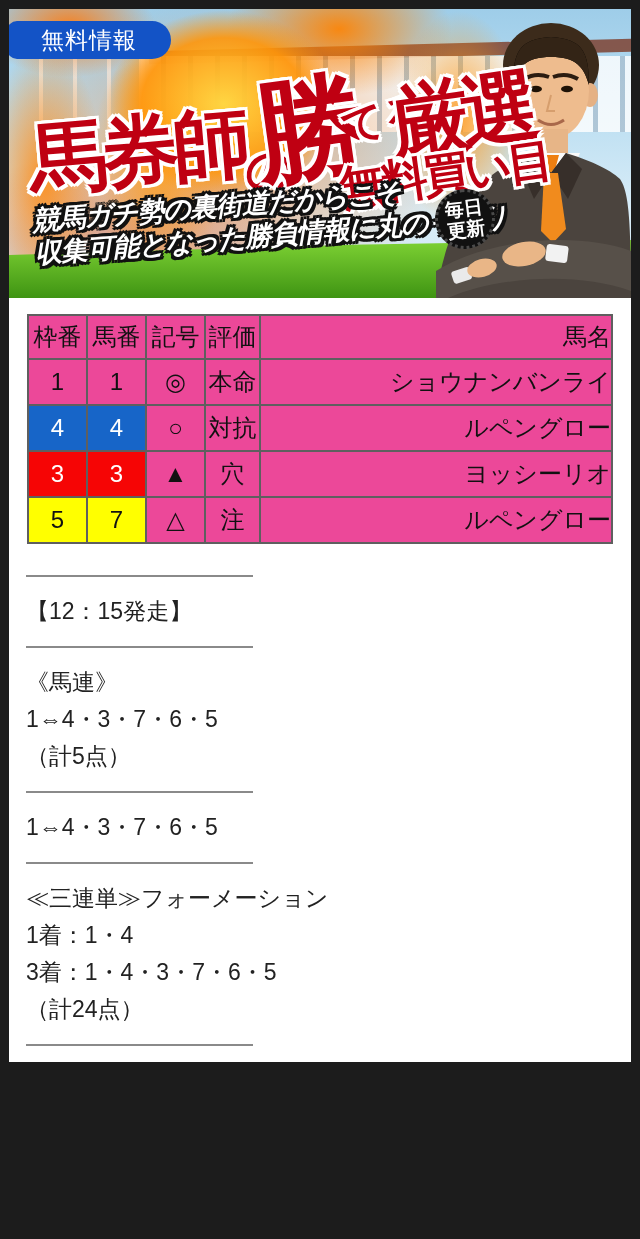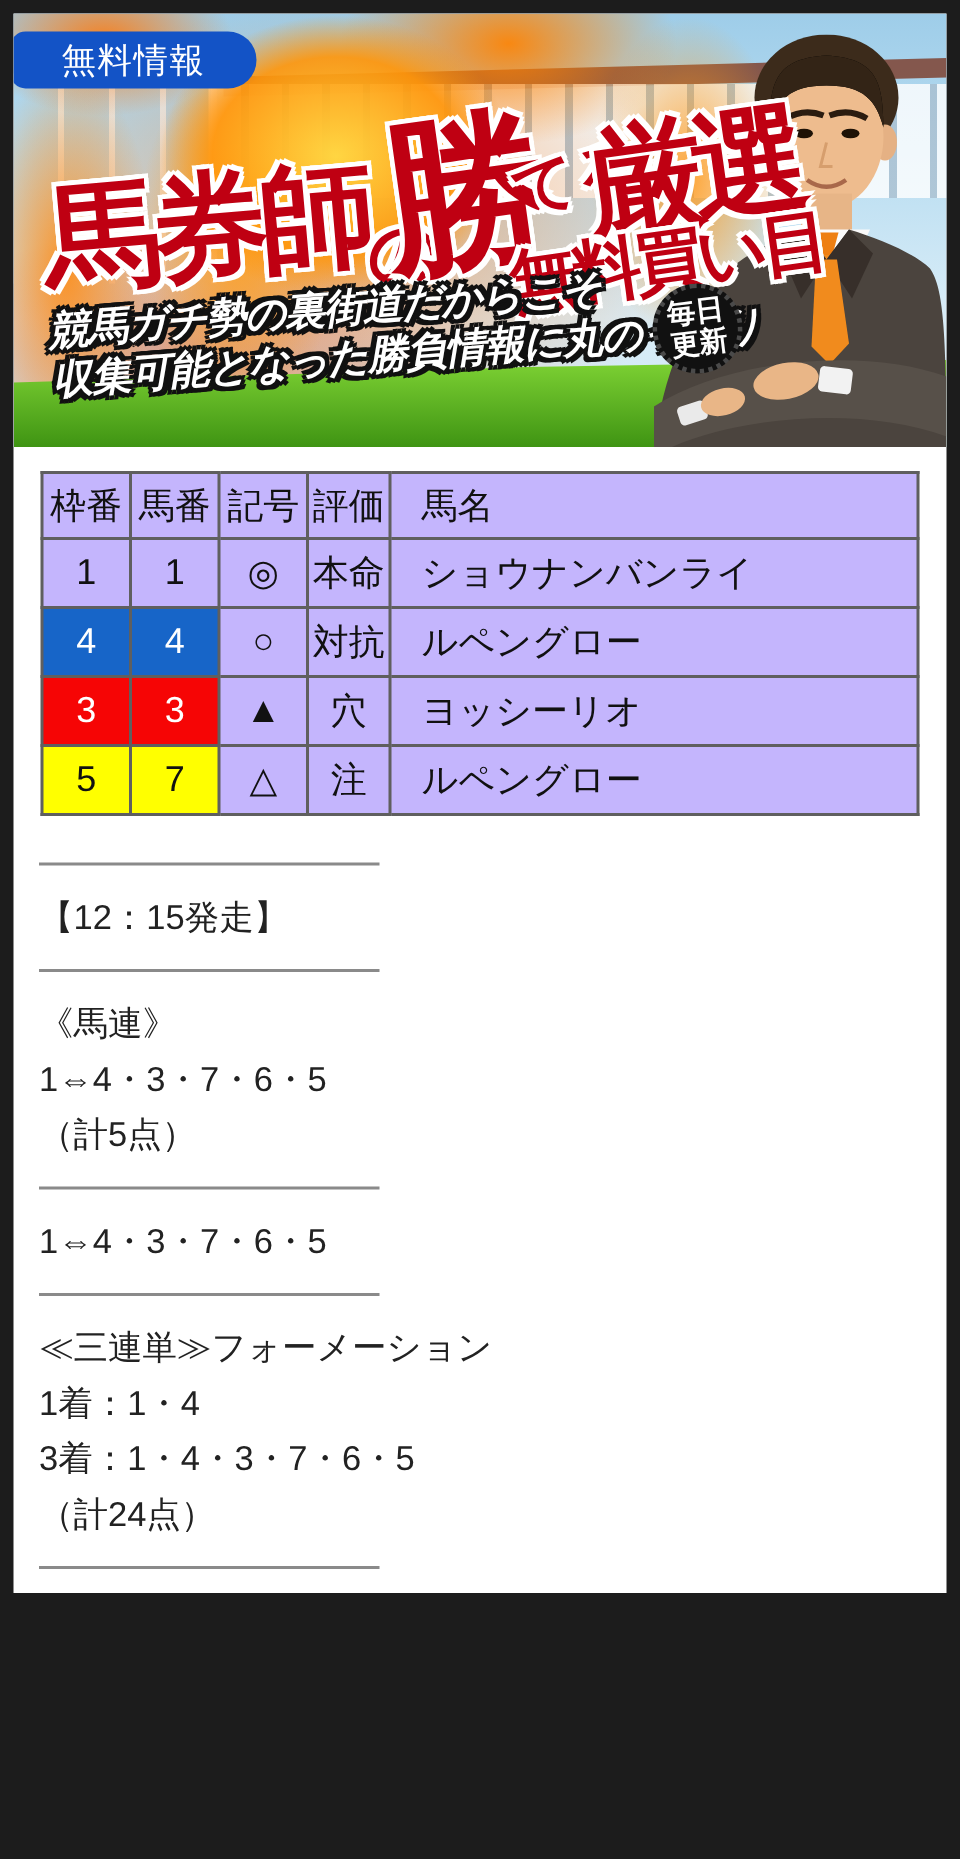--- a/index.html
+++ b/index.html
@@ -78,23 +78,23 @@
     color:#fff; font-size:19px; font-weight:bold; line-height:21px;
     display:flex; flex-direction:column; align-items:center; justify-content:center;
     transform:rotate(-7deg);
   }
 
   
   table.picks {
     border-collapse:collapse; margin:16px 0 0 18px; width:586px;
     font-size:24px; color:#111; table-layout:fixed;
   }
-  .picks th, .picks td { border:2px solid #5f5f5f; height:46px; text-align:center; font-weight:normal; background:#c4b5fd; }
+  .picks th, .picks td { border:2px solid #5f5f5f; height:46px; text-align:center; font-weight:normal; background:#ec4899; }
   .picks thead th { height:44px; }
-  .picks .c-name, .picks th.h-name { text-align:left; padding-left:20px; }
+  .picks .c-name, .picks th.h-name { text-align:right; padding-left:8px; }
   .picks col.w1 { width:59px; } .picks col.w2 { width:59px; }
   .picks col.w3 { width:59px; } .picks col.w4 { width:55px; }
   td.bg-blue   { background:#1765c8; color:#fff; }
   td.bg-red    { background:#f60505; color:#fff; }
   td.bg-yellow { background:#ffff00; color:#111; }
 
   
   .rule {
     border:none; border-top:2px solid #8a8a8a; width:227px;
     margin:16px 0 16px 17px; height:0;

